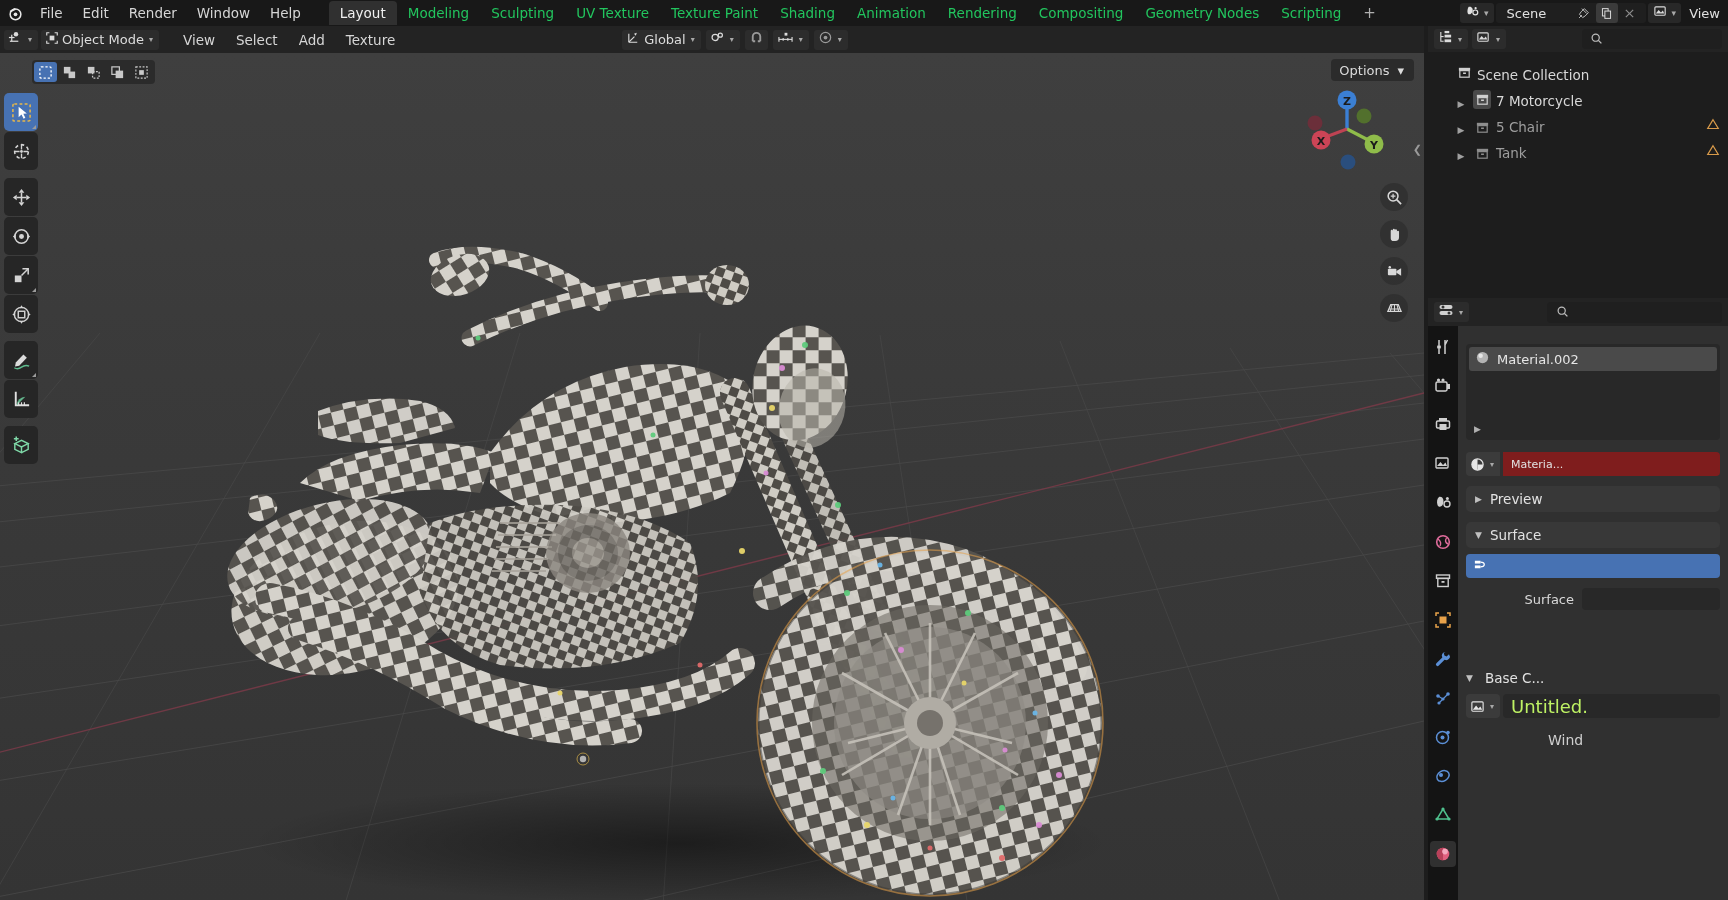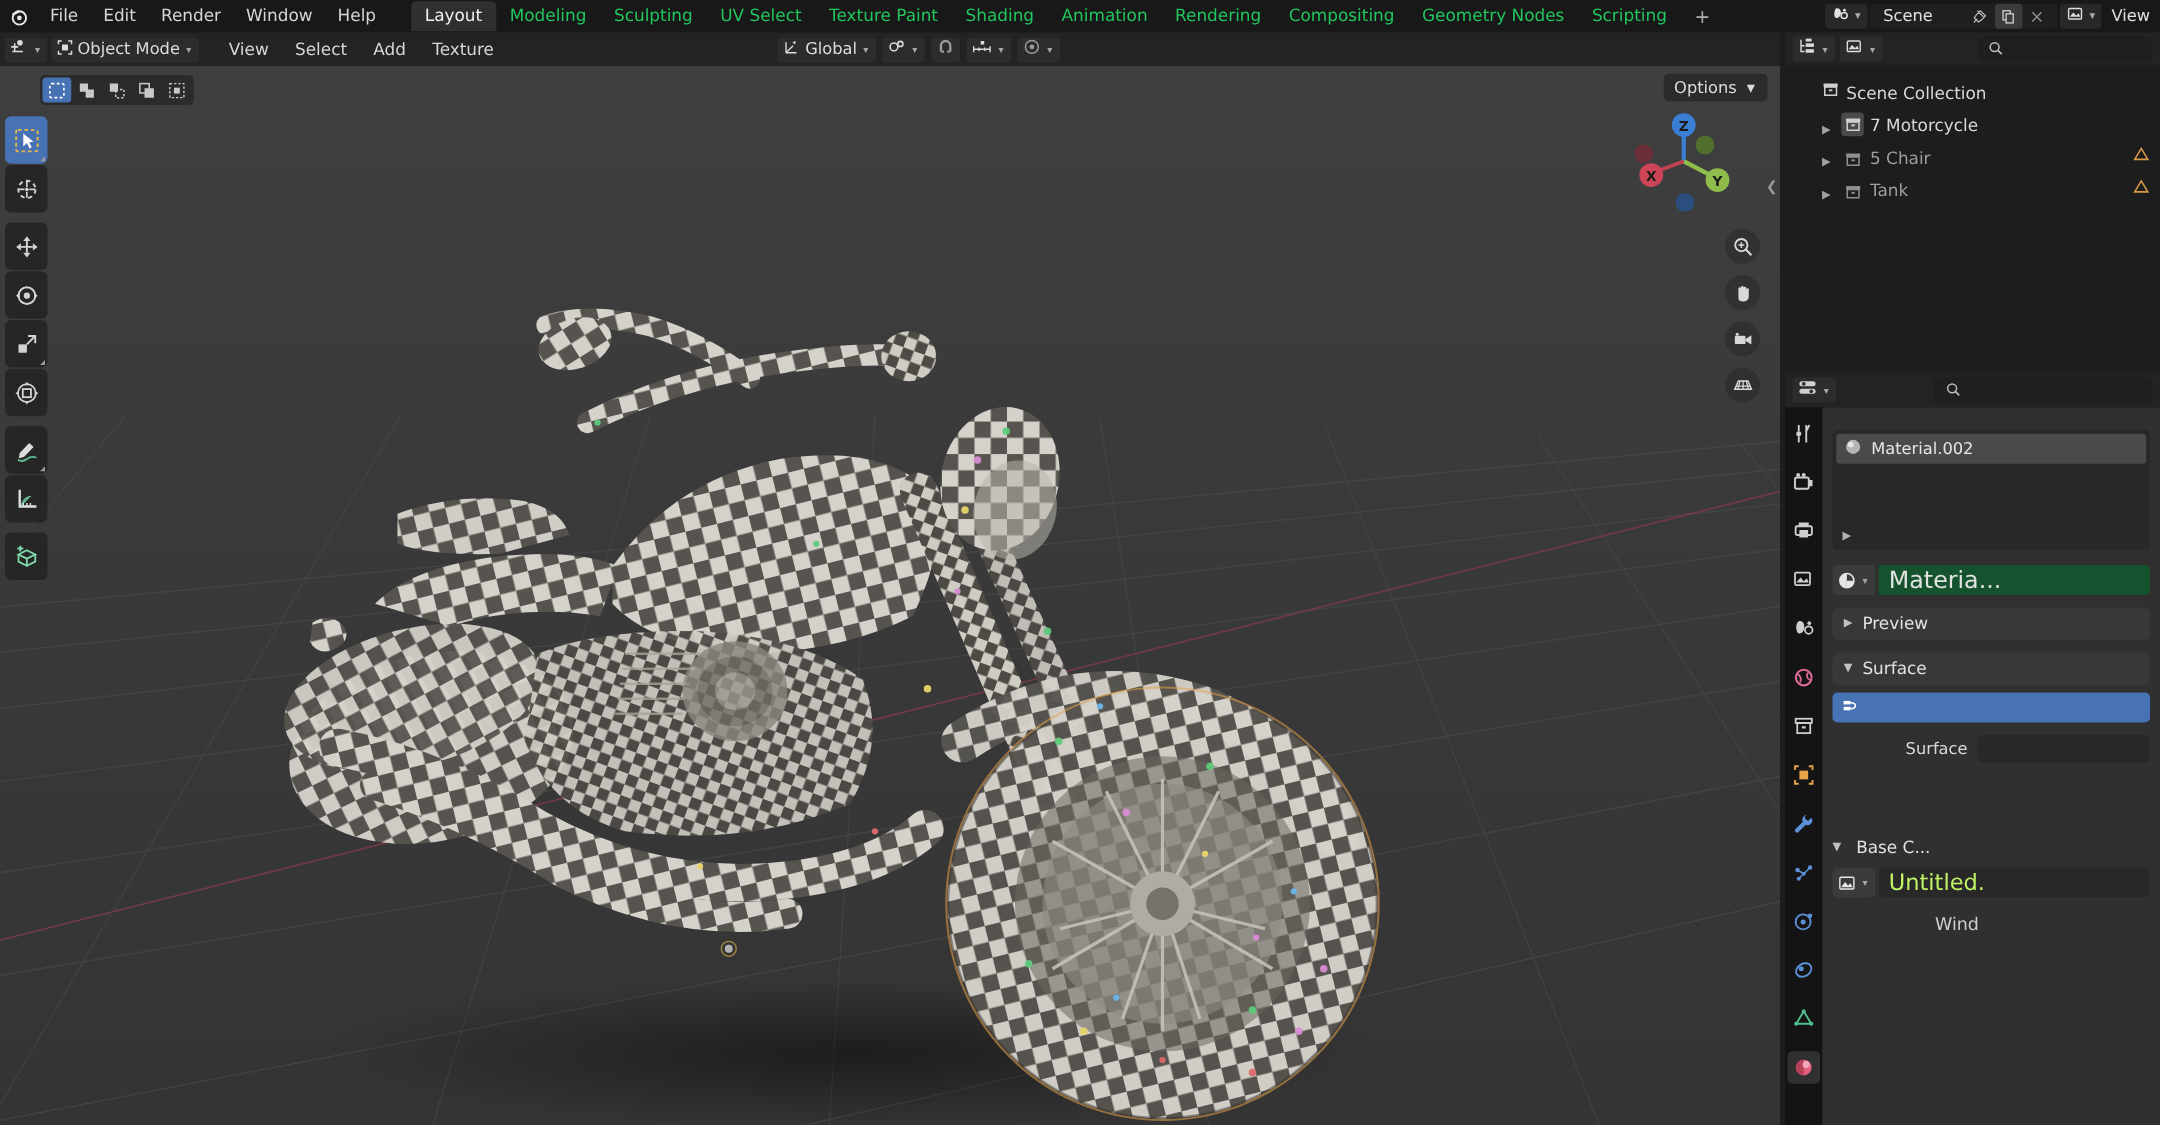--- a/index.html
+++ b/index.html
@@ -150,22 +150,22 @@
   .ptab { width: 26px; height: 26px; display:flex; align-items:center; justify-content:center; border-radius:4px;}
   .ptab.active { background: #303030; }
   .props-main { flex: 1; background: #303030; padding: 6px 0 0 0; }
   .breadcrumb { display:flex; align-items:center; gap:8px; padding: 4px 8px 8px 10px; font-size:13px; color:#d8d8d8;}
   .slot-box { margin: 12px 8px; background: #282828; border-radius: 4px; height: 96px; position:relative; padding: 3px;}
   .slot-row { height: 24px; background: #4a4a4a; border-radius: 3px; display:flex; align-items:center; gap:7px; padding: 0 6px; }
   .slot-row span { font-size: 13px; color: #e6e6e6; }
   .slot-expand { position:absolute; left: 8px; bottom: 6px; font-size: 9px; color:#b0b0b0;}
   .mat-row { display:flex; align-items:center; gap:3px; margin: 10px 8px 0 8px;}
   .mat-ico-btn { background:#3b3b3b; border-radius:4px 0 0 4px; height:24px; display:flex; align-items:center; padding: 0 4px; gap:3px;}
-  .mat-name { flex:1; background:#14532d; height:24px; border-radius:0 4px 4px 0; display:flex; align-items:center;
-              padding: 0 8px; font-size:19px; color:#e2e2e2;}
+  .mat-name { flex:1; background:#7f1d1d; height:24px; border-radius:0 4px 4px 0; display:flex; align-items:center;
+              padding: 0 8px; font-size:11px; color:#e2e2e2;}
   .panel-hd { margin: 10px 8px 0 8px; background: #383838; border-radius: 5px; height: 26px;
               display:flex; align-items:center; gap:8px; padding-left: 9px; font-size:13.5px; color:#e2e2e2;}
   .tri { font-size: 9px; color:#c0c0c0; }
   .surf-sel { margin: 6px 8px 0 8px; background:#4772b3; border-radius:4px; height:24px; display:flex;
               align-items:center; gap:8px; padding: 0 7px; font-size:13px; color:#fff;}
   .field-row { display:flex; align-items:center; margin: 10px 8px 0 8px; gap: 8px; }
   .field-label { width: 108px; text-align: right; font-size: 13px; color: #d8d8d8; }
   .field-val { flex:1; background:#282828; height:22px; border-radius:4px; }
   .sub-hd { margin: 14px 8px 0 8px; display:flex; align-items:center; gap: 12px; font-size:13.5px; color:#e2e2e2;}
   .img-row { display:flex; align-items:center; gap:3px; margin: 8px 8px 0 8px;}
@@ -190,21 +190,21 @@
     <div class="menu-item">File</div>
     <div class="menu-item">Edit</div>
     <div class="menu-item">Render</div>
     <div class="menu-item">Window</div>
     <div class="menu-item">Help</div>
 
     <div class="wsp-tabs">
       <div class="wsp-tab active">Layout</div>
       <div class="wsp-tab">Modeling</div>
       <div class="wsp-tab">Sculpting</div>
-      <div class="wsp-tab">UV Select</div>
+      <div class="wsp-tab">UV Texture</div>
       <div class="wsp-tab">Texture Paint</div>
       <div class="wsp-tab">Shading</div>
       <div class="wsp-tab">Animation</div>
       <div class="wsp-tab">Rendering</div>
       <div class="wsp-tab">Compositing</div>
       <div class="wsp-tab">Geometry Nodes</div>
       <div class="wsp-tab">Scripting</div>
       <div class="wsp-plus">+</div>
     </div>
 

